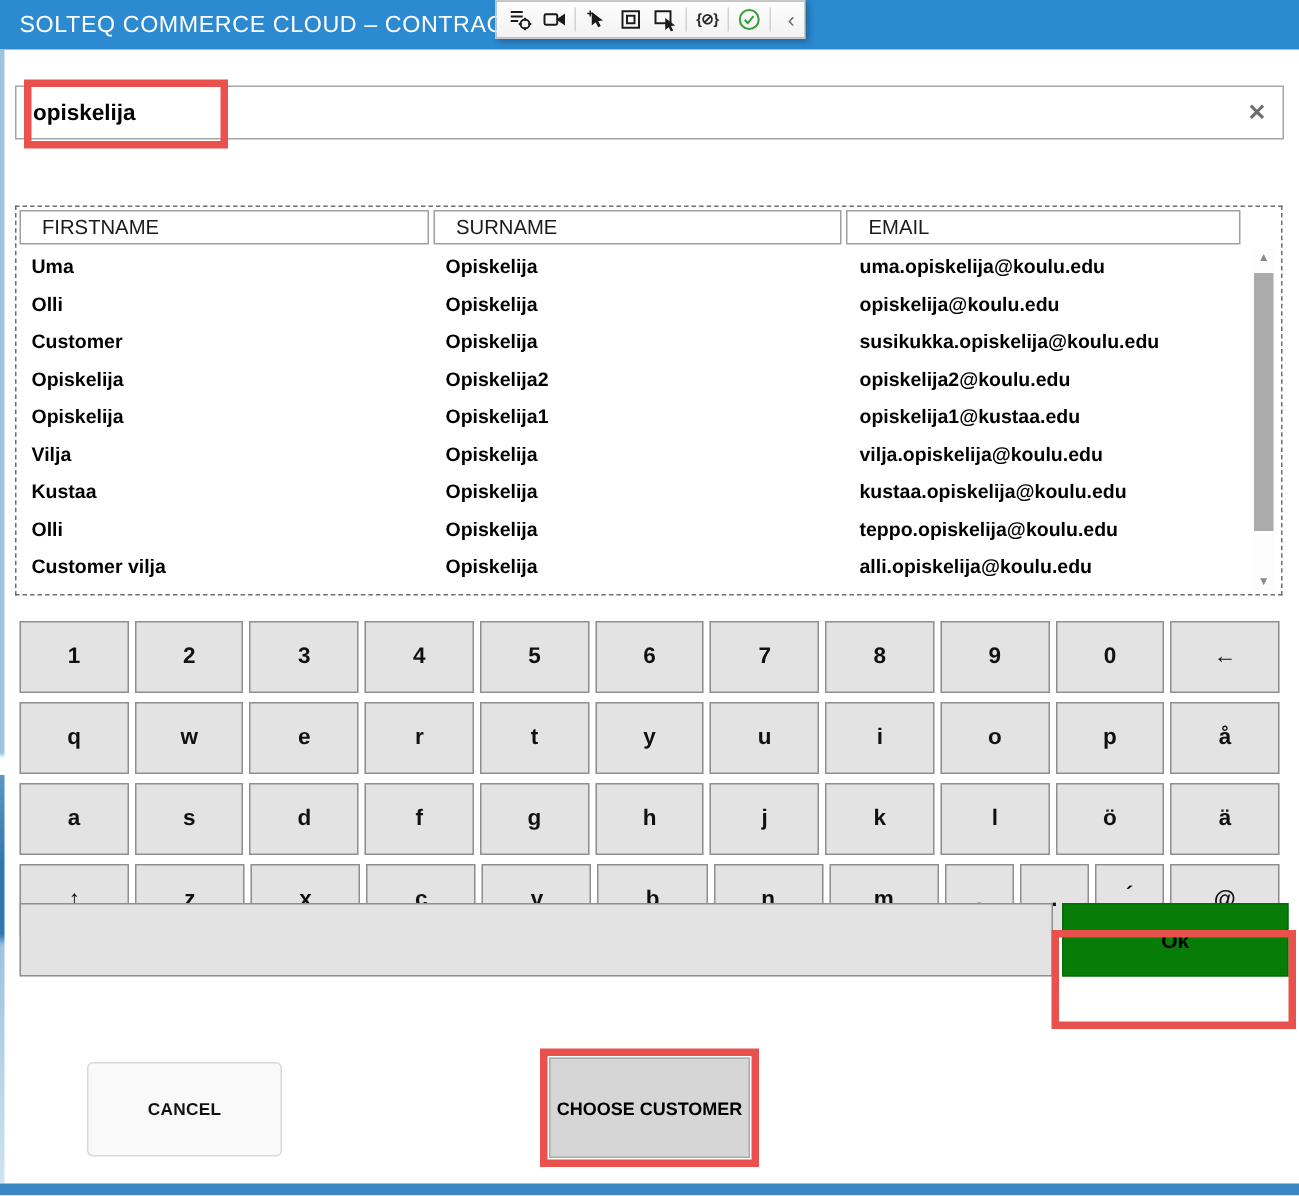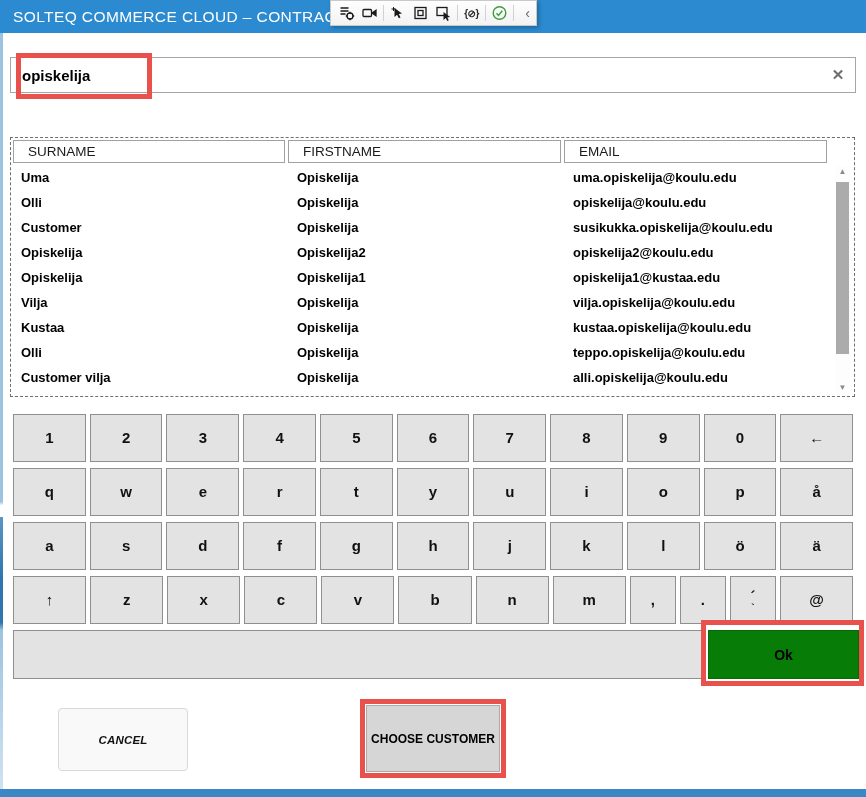--- a/index.html
+++ b/index.html
@@ -66,31 +66,31 @@
   
   .keyboard{position:absolute;left:13px;top:414px;width:840px;}
   .krow{display:flex;gap:4px;margin-bottom:6px;}
   .key{flex:1;height:48px;background:var(--key-bg);border:1px solid #8f8f8f;
     display:flex;flex-direction:column;align-items:center;justify-content:center;
     font-size:15px;font-weight:700;color:#111;cursor:pointer;user-select:none;}
   .key.narrow{flex:.62;}
   .key .sub{font-size:10px;line-height:6px;font-weight:700;}
   .key .main{line-height:16px;}
 
-  .bottom-row{position:absolute;left:13px;top:630px;width:840px;height:49px;text-align:center;}
+  .bottom-row{position:absolute;left:13px;top:602px;width:840px;height:49px;text-align:center;}
   .space-strip{position:absolute;left:0;top:0;width:689px;height:49px;background:var(--key-bg);
     border:1px solid #8f8f8f;cursor:pointer;}
   .ok-btn{position:absolute;left:695px;top:0;width:151px;height:49px;background:var(--ok-green);
     border:1px solid #066a06;color:#000;font-size:14px;font-weight:700;
     display:flex;align-items:center;justify-content:center;cursor:pointer;}
 
   
   .cancel-btn{position:absolute;left:58px;top:708px;width:130px;height:63px;background:#f9f9f9;
     border:1px solid #d9d9d9;border-radius:4px;font-size:11.5px;font-weight:700;color:#111;
-    display:flex;align-items:center;justify-content:center;letter-spacing:.2px;cursor:pointer;font-style:italic;}
+    display:flex;align-items:center;justify-content:center;letter-spacing:.2px;cursor:pointer;}
   .choose-btn{position:absolute;left:366px;top:705px;width:134px;height:67px;background:#d6d6d6;
     border:1px solid #ababab;font-size:12px;font-weight:700;color:#000;
     display:flex;align-items:center;justify-content:center;text-align:center;cursor:pointer;}
 
   
   .left-strip{position:absolute;left:0;top:33px;width:3px;height:756px;
     background:linear-gradient(180deg,#9cc3e0 0%,#9cc3e0 62%,#ffffff 62.5%,#ffffff 64%,
       #5b96c4 64%,#2f76b0 72%,#2f76b0 78%,#9cc3e0 79%,#cfe3f1 100%);}
   .bottom-strip{position:absolute;left:0;top:789px;width:866px;height:8px;background:#3b86c4;}
 
@@ -159,22 +159,22 @@
   </div>
 
   <div class="searchbox">
     <input type="text" value="opiskelija" style="">
     <div class="clear-x">✕</div>
   </div>
   <div class="annotation ann-search"></div>
 
   <div class="table-wrap">
     <div class="thead">
+      <div class="th th1">FIRSTNAME</div>
       <div class="th th2">SURNAME</div>
-      <div class="th th1">FIRSTNAME</div>
       <div class="th th3">EMAIL</div>
     </div>
     <div class="tbody" id="tbody">
         <div class="trow">
           <div class="td">Uma</div>
           <div class="td">Opiskelija</div>
           <div class="td">uma.opiskelija@koulu.edu</div>
         </div>
         <div class="trow">
           <div class="td">Olli</div>

